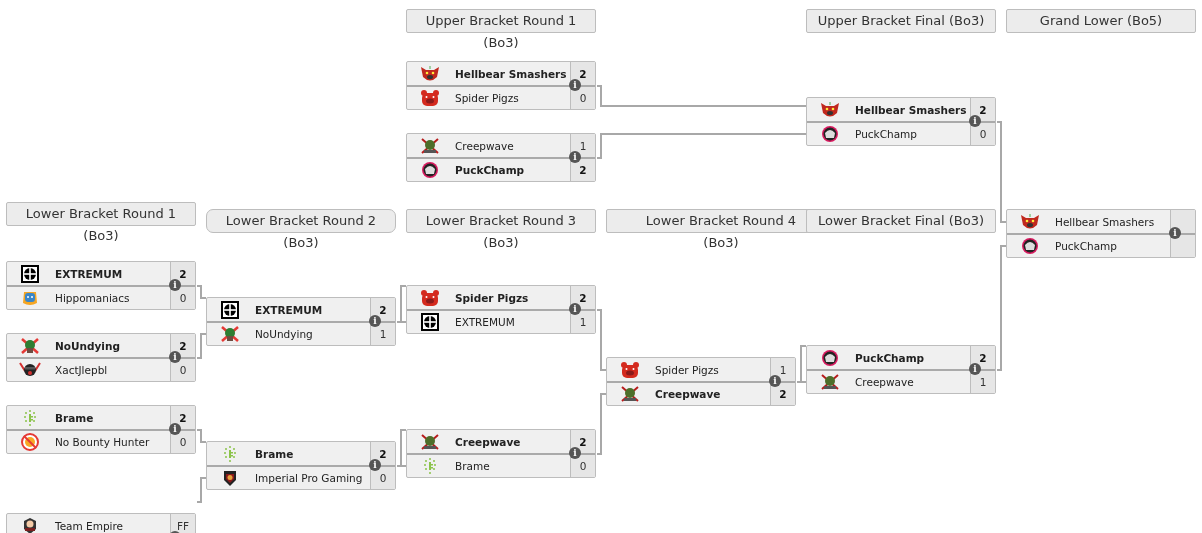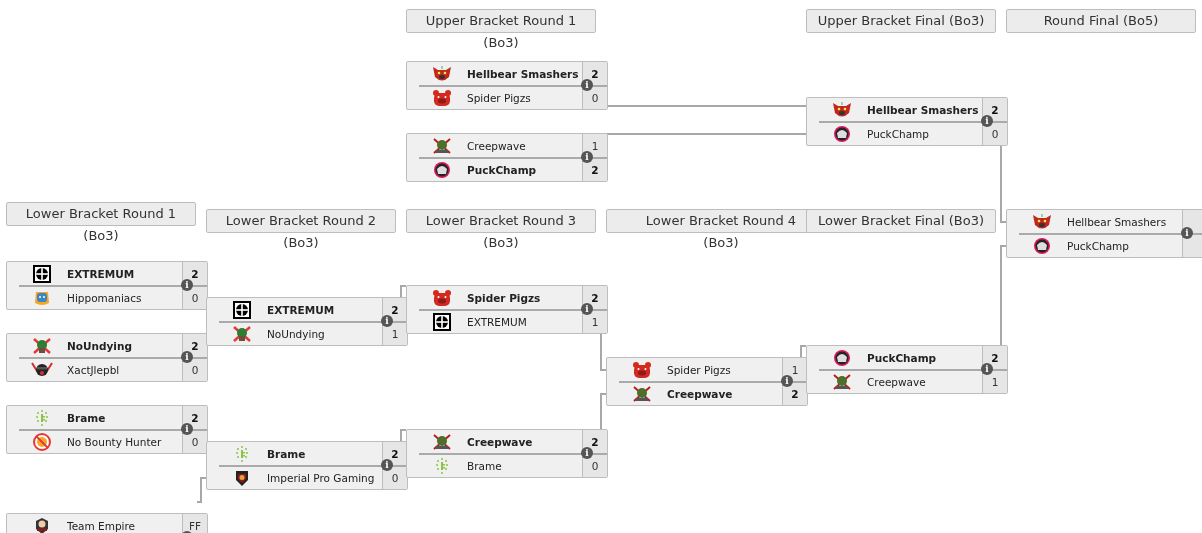--- a/index.html
+++ b/index.html
@@ -1,43 +1,43 @@
 <!DOCTYPE html>
 <html><head>
 <meta charset="utf-8">
 <style>
   html, body { margin:0; padding:0; background:#ffffff; }
   body { width:1202px; height:533px; position:relative; overflow:hidden;
          font-family:"DejaVu Sans", "Liberation Sans", sans-serif; font-size:11px; color:#222; }
   .header { position:absolute; width:188px; height:22px; background:#ececec; border:1px solid #bdbdbd;
             border-radius:2px; text-align:center; line-height:22px; font-size:13px; color:#333; box-sizing:content-box; }
   .match { position:absolute; width:188px; height:47px; border:1px solid #bdbdbd; border-radius:2px;
-           background:#f0f0f0; box-sizing:content-box;padding-left:12px; }
+           background:#f0f0f0; box-sizing:content-box; }
   .row { position:relative; height:23px; display:flex; align-items:center; cursor:pointer; }
   .row + .row { border-top:2px solid #aaaaaa; height:22px; }
   .logo { width:22px; height:18px; margin-left:12px; display:flex; align-items:center; justify-content:center; }
   .name { margin-left:14px; font-size:10.5px; white-space:nowrap; flex:1; color:#222; }
   .name.win { font-weight:bold; }
   .score { width:24px; height:100%; border-left:1px solid #bdbdbd; background:#e6e6e6;
            text-align:center; display:flex; align-items:center; justify-content:center; font-size:10.5px; color:#333; }
   .score.win { font-weight:bold; color:#111; }
   .info { position:absolute; right:14px; top:17px; width:12px; height:12px; border-radius:50%;
           background:#555; color:#fff; font-size:9px; font-weight:bold; line-height:12px; text-align:center;
           font-family:"DejaVu Serif", serif; z-index:3; cursor:pointer; }
   svg.conn { position:absolute; left:0; top:0; width:1202px; height:533px; pointer-events:none; }
   svg.conn path { fill:none; stroke:#a8a8a8; stroke-width:2; }
 </style>
 </head>
 <body>
 
 <div class="header" style="left:406px;top:9px;">Upper Bracket Round 1 (Bo3)</div>
 <div class="header" style="left:806px;top:9px;">Upper Bracket Final (Bo3)</div>
-<div class="header" style="left:1006px;top:9px;">Round Final (Bo5)</div>
+<div class="header" style="left:1006px;top:9px;">Grand Lower (Bo5)</div>
 <div class="header" style="left:6px;top:202px;">Lower Bracket Round 1 (Bo3)</div>
-<div class="header" style="left:206px;top:209px;">Lower Bracket Round 2 (Bo3)</div>
+<div class="header" style="left:206px;top:209px;border-radius:7px;">Lower Bracket Round 2 (Bo3)</div>
 <div class="header" style="left:406px;top:209px;text-align:center;">Lower Bracket Round 3 (Bo3)</div>
 <div class="header" style="left:606px;top:209px;padding-left:20px;">Lower Bracket Round 4 (Bo3)</div>
 <div class="header" style="left:806px;top:209px;">Lower Bracket Final (Bo3)</div>
 
 <svg class="conn">
 
   <path d="M597 86 H601 V106 H806"></path>
   <path d="M597 158 H601 V134 H806"></path>
 
   <path d="M997 122 H1001 V222 H1006"></path>

